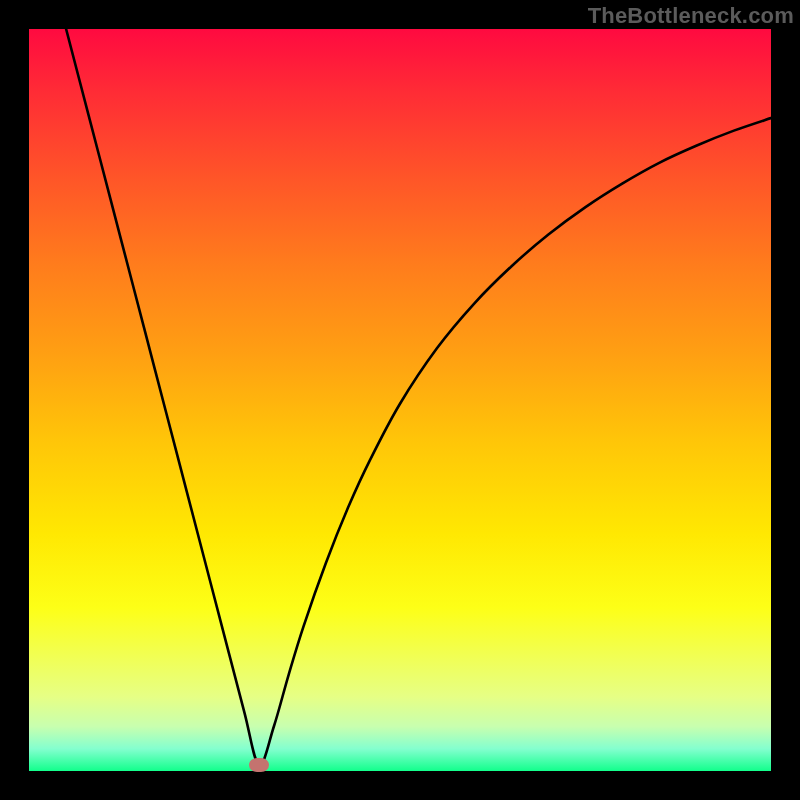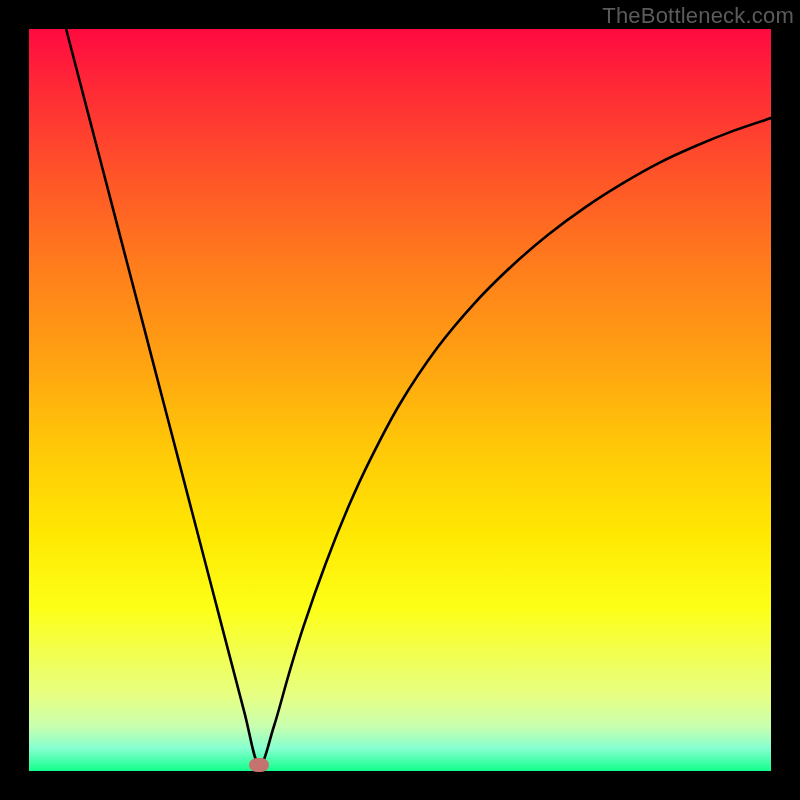--- a/index.html
+++ b/index.html
@@ -31,21 +31,21 @@
       #84ffcf 97%,
       #12ff8c 100%
     );
   }
   .watermark {
     position: absolute;
     top: 3px;
     right: 6px;
     font-family: Arial, Helvetica, sans-serif;
     font-size: 22px;
-    font-weight: 400;
+    font-weight: 700;
     color: #5b5b5b;
     letter-spacing: 0.2px;
   }
   .curve-layer {
     position: absolute;
     left: 0;
     top: 0;
     width: 742px;
     height: 742px;
   }

